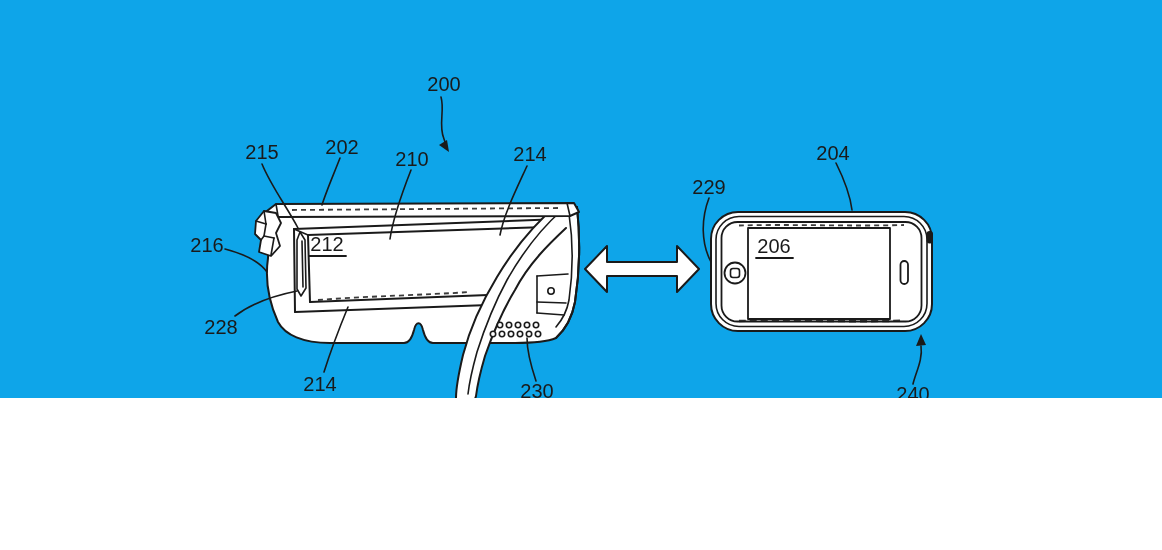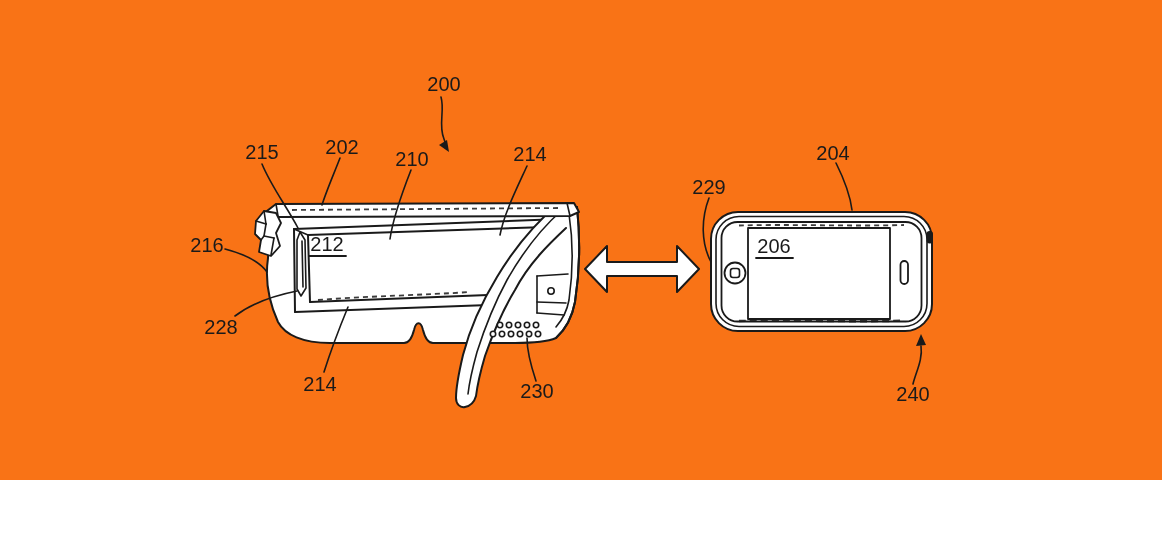--- a/index.html
+++ b/index.html
@@ -4,22 +4,22 @@
 <style>
   html, body {
     margin: 0;
     padding: 0;
     background: #ffffff;
     font-family: "Liberation Sans", sans-serif;
   }
   #stage {
     position: relative;
     width: 1162px;
-    height: 480px;
-    background: #f97316;
+    height: 398px;
+    background: #0ea5e9;
     overflow: hidden;
   }
   svg { display: block; width: 1162px; height: 550px; }
   .ln      { fill: none; stroke: #1a1a1a; stroke-width: 2;   stroke-linecap: round; stroke-linejoin: round; }
   .ln-med  { fill: none; stroke: #1a1a1a; stroke-width: 1.8; stroke-linecap: round; stroke-linejoin: round; }
   .ln-thin { fill: none; stroke: #1a1a1a; stroke-width: 1.6; stroke-linecap: round; stroke-linejoin: round; }
   .wh      { fill: #ffffff; }
   .solid   { fill: #1a1a1a; stroke: none; }
   .tex     { fill: none; stroke: #1a1a1a; stroke-width: 1.8; stroke-dasharray: 5 4; opacity: .85; }
   .tex2    { fill: none; stroke: #1a1a1a; stroke-width: 2.4; stroke-dasharray: 7 4; opacity: .85; }

